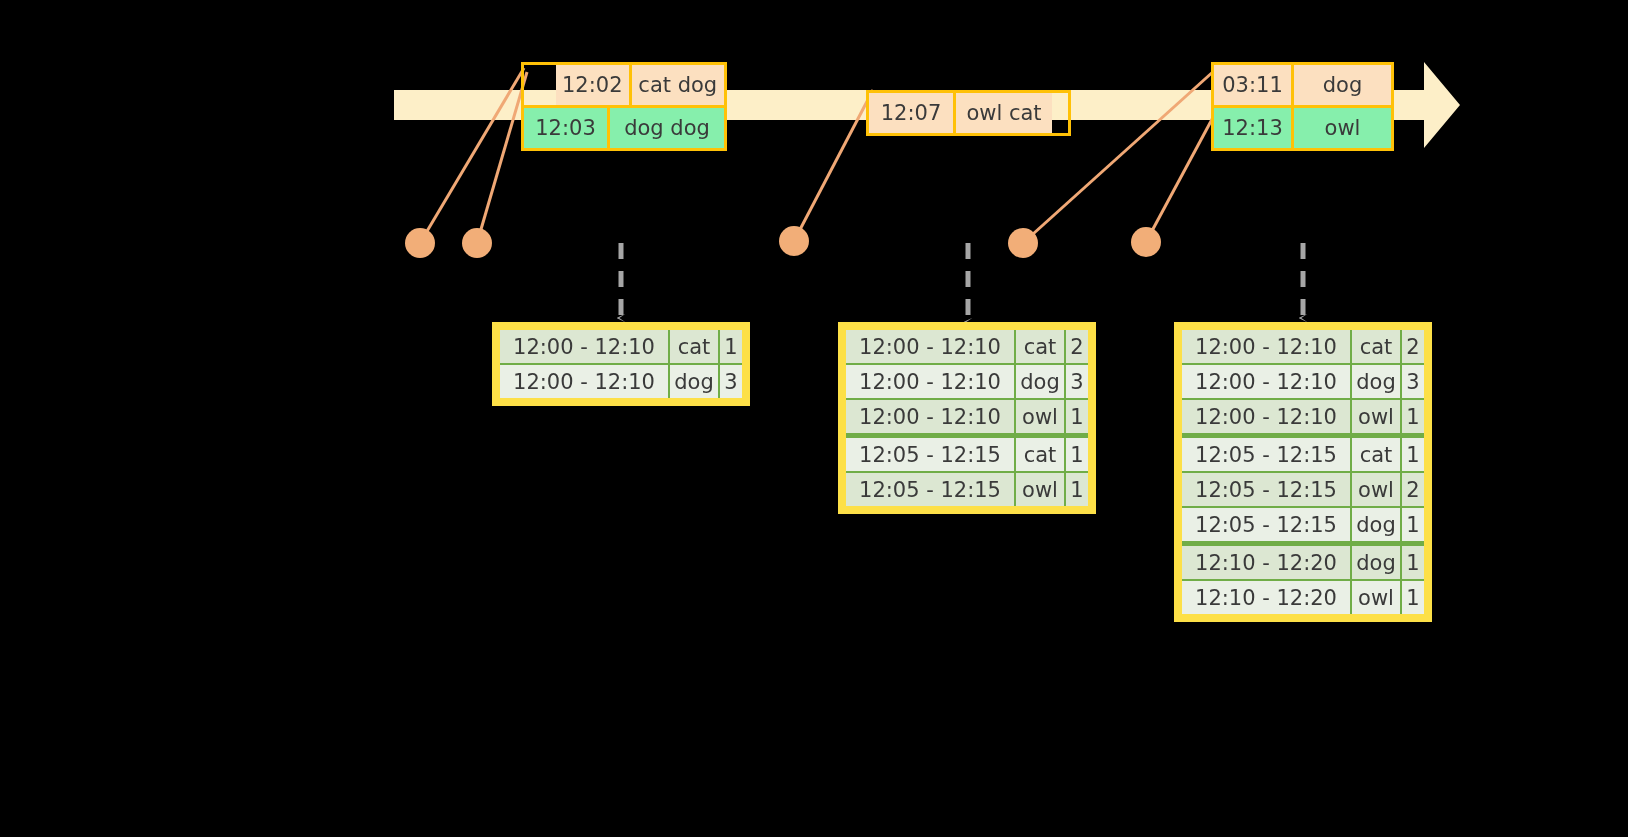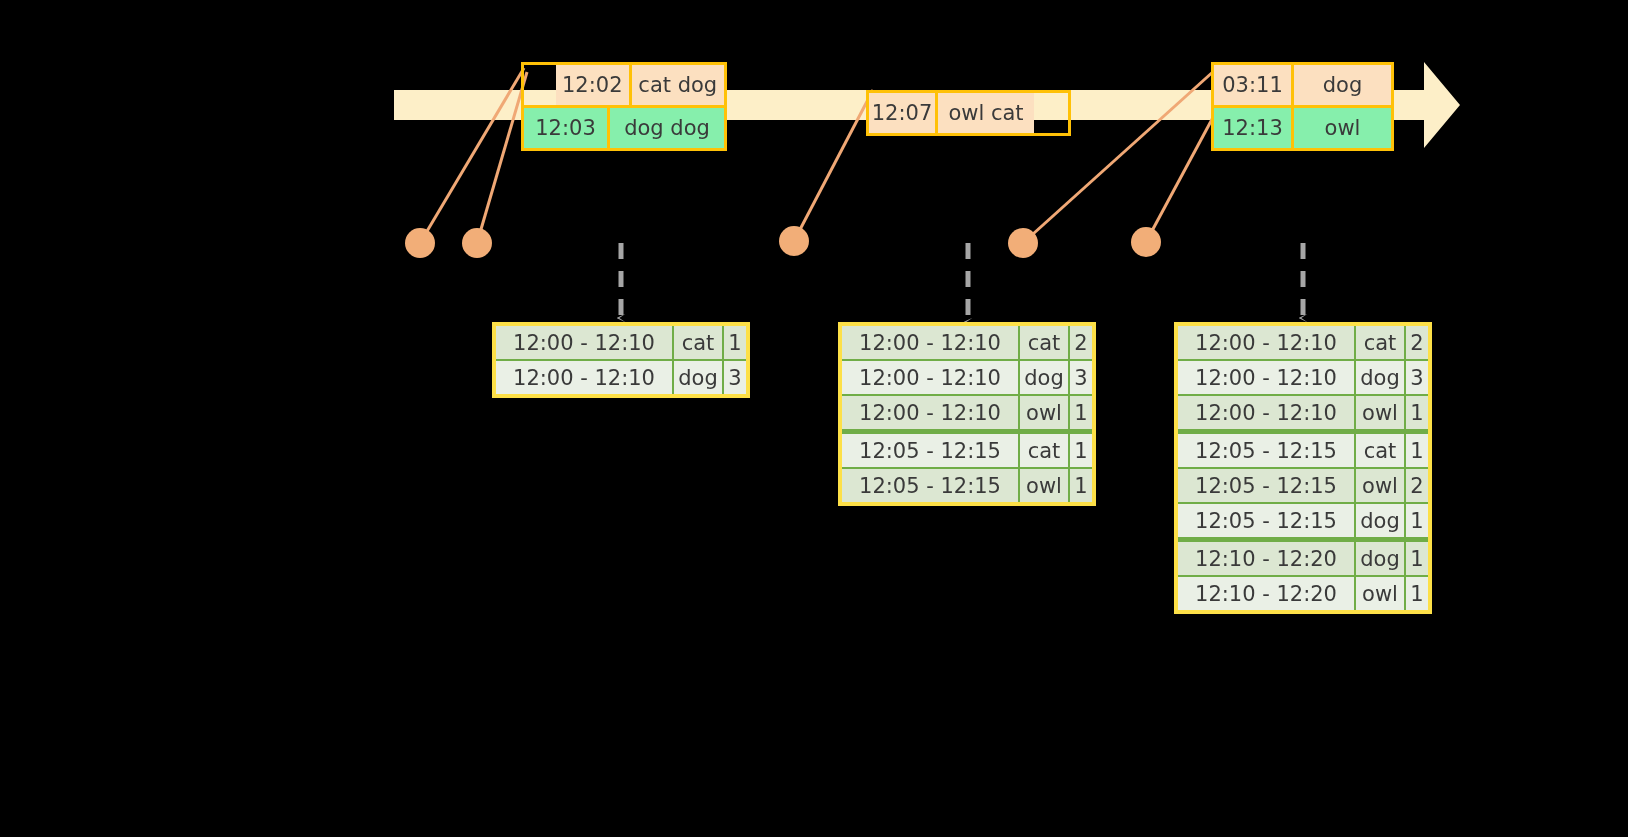--- a/index.html
+++ b/index.html
@@ -17,21 +17,21 @@
   .evt-cell{
     display:flex;align-items:center;justify-content:center;
     font-size:21px;color:#3a3a3a;box-sizing:border-box;
     padding:0 6px;white-space:nowrap;
   }
   .evt-cell.time{border-right:3px solid #FFC107;}
   .evt-shade-a{background:#FCE0C0;}
   .evt-shade-b{background:#86efac;}
 
   
-  .agg-table{position:absolute;border:4px solid #fde047;box-sizing:border-box;background:#70AD47;}
+  .agg-table{position:absolute;border:8px solid #fde047;box-sizing:border-box;background:#70AD47;}
   .agg-row{display:flex;}
   .agg-cell{
     display:flex;align-items:center;justify-content:center;
     font-size:21px;color:#3a3a3a;box-sizing:border-box;
     white-space:nowrap;
   }
   .shade-dark{background:#DCE7D2;}
   .shade-light{background:#EAF0E6;}
   .agg-row .agg-cell{margin:0 0 2px 0;}
   .agg-row .agg-cell + .agg-cell{margin-left:2px;}
@@ -83,21 +83,21 @@
       <div class="evt-cell evt-shade-a" style="width:114px;">cat dog</div>
     </div>
     <div class="evt-row" style="height:40px;">
       <div class="evt-cell time evt-shade-b" style="width:86px;">12:03</div>
       <div class="evt-cell evt-shade-b" style="width:114px;">dog dog</div>
     </div>
   </div>
 
   <div class="evt-group" style="left:866px; top:90px; width:205px;">
     <div class="evt-row" style="height:40px;">
-      <div class="evt-cell time evt-shade-a" style="width:69px;">12:07</div>
+      <div class="evt-cell time evt-shade-a" style="width:87px;">12:07</div>
       <div class="evt-cell evt-shade-a" style="width:96px;">owl cat</div>
     </div>
   </div>
 
   <div class="evt-group" style="left:1211px; top:62px; width:183px;">
     <div class="evt-row" style="height:40px;">
       <div class="evt-cell time evt-shade-a" style="width:80px;">03:11</div>
       <div class="evt-cell evt-shade-a" style="width:97px;">dog</div>
     </div>
     <div class="evt-row" style="height:40px;">

